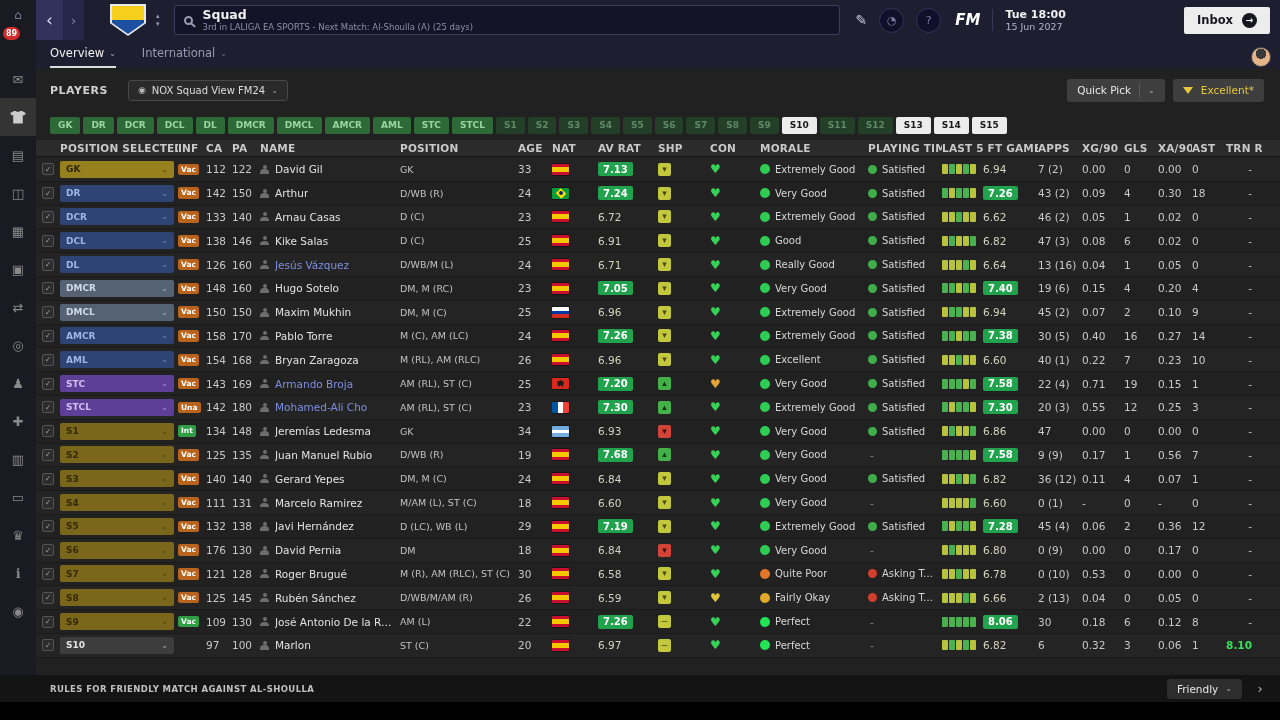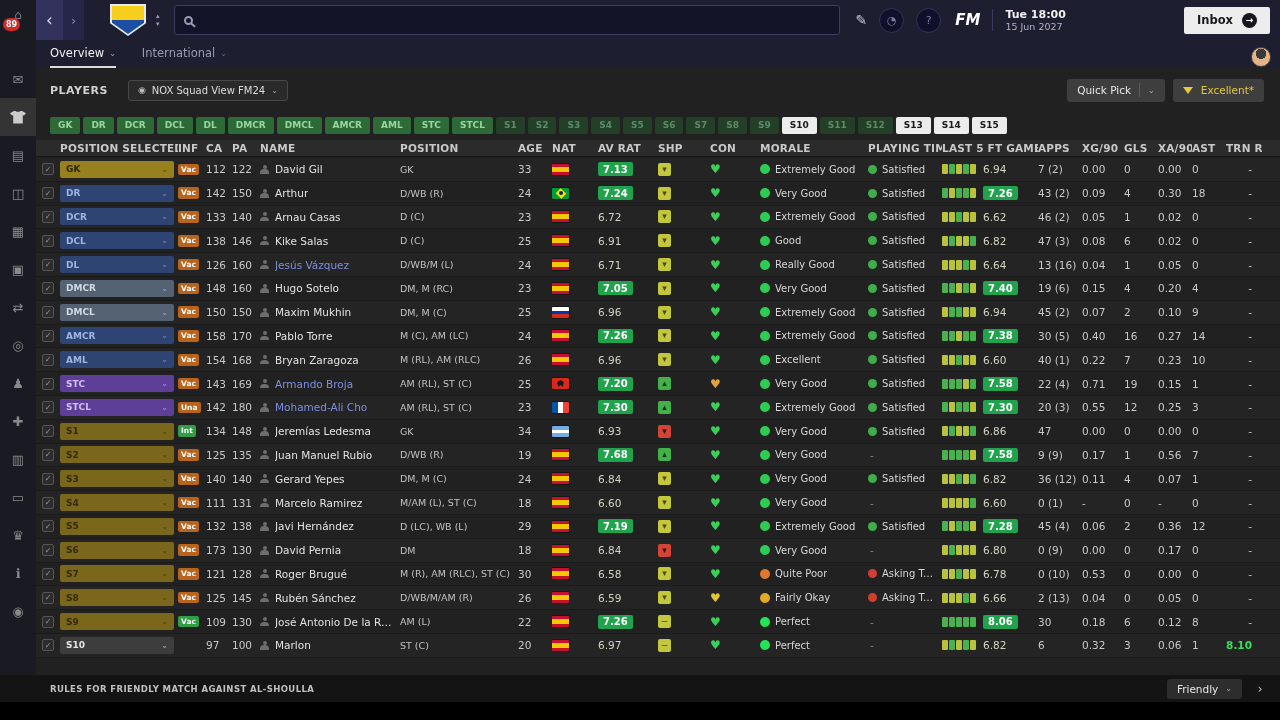--- a/index.html
+++ b/index.html
@@ -4,21 +4,21 @@
 <style>
   * { margin:0; padding:0; box-sizing:border-box; }
   html,body { width:1280px; height:720px; overflow:hidden; background:#000;
     font-family:"DejaVu Sans","Liberation Sans",sans-serif; }
   #app { position:relative; width:1280px; height:720px; background:#212121; overflow:hidden; }
 
   
   #sidebar { position:absolute; left:0; top:0; width:36px; height:720px; background:#1a1a22; z-index:5; }
   .side-top { position:absolute; top:5px; left:0; width:36px; height:20px; color:#7a7a92; font-size:12px;
     display:flex; align-items:center; justify-content:center; }
-  .side-badge { position:absolute; top:18px; left:3px; min-width:15px; height:13px; background:#d22b2b; color:#fff;
+  .side-badge { position:absolute; top:27px; left:3px; min-width:15px; height:13px; background:#d22b2b; color:#fff;
     font-size:8px; font-weight:bold; border-radius:7px; display:flex; align-items:center; justify-content:center; padding:0 3px; }
   #side-icons { position:absolute; top:60px; left:0; width:36px; }
   .side-icon { width:36px; height:38px; display:flex; align-items:center; justify-content:center; color:#8a8a8a; font-size:13px; }
   .side-icon.active { background:#343434; color:#e2e2e2; }
   .shirt { display:block; width:16px; height:13px; background:#cccccc;
     clip-path:polygon(30% 0,42% 10%,58% 10%,70% 0,100% 22%,86% 40%,80% 32%,80% 100%,20% 100%,20% 32%,14% 40%,0 22%); }
 
   
   #topbar { position:absolute; left:36px; top:0; width:1244px; height:40px; background:#1e1e31;
     display:flex; align-items:center; padding-right:10px; z-index:6; }
@@ -215,20 +215,24 @@
     <div class="nav-btn fwd">›</div>
     <div class="crest">
         <div class="crest-in"></div>
       </div>
     <div class="spin">
       <span>▴</span>
       <span>▾</span>
     </div>
     <div class="searchbox">
       <span class="mag"></span>
+      <div class="s-txt">
+        <div class="s-title">Squad</div>
+        <div class="s-sub">3rd in LALIGA EA SPORTS - Next Match: Al-Shoulla (A) (25 days)</div>
+      </div>
     </div>
     <div class="tb-ico">✎</div>
     <div class="tb-circ">◔</div>
     <div class="tb-circ">?</div>
     <div class="fmlogo">FM</div>
     <div class="vdiv"></div>
     <div class="datebox">
       <div class="d1">Tue 18:00</div>
       <div class="d2">15 Jun 2027</div>
     </div>
@@ -1222,21 +1226,21 @@
           </div>
           <div class="cell" style="width:118px">
             <span class="pchip sub">
               <b>S6</b>
               <i>⌄</i>
             </span>
           </div>
           <div class="cell" style="width:28px">
             <span class="inf amber">Vac</span>
           </div>
-          <div class="cell num" style="width:26px">173</div>
+          <div class="cell num" style="width:26px">176</div>
           <div class="cell num" style="width:28px">130</div>
           <div class="cell" style="width:140px">
             <span class="pp"></span>
             <span class="pname n">David Pernia</span>
           </div>
           <div class="cell postext" style="width:118px">DM</div>
           <div class="cell num" style="width:34px">18</div>
           <div class="cell" style="width:46px">
             <span class="flag f-esp"></span>
           </div>

